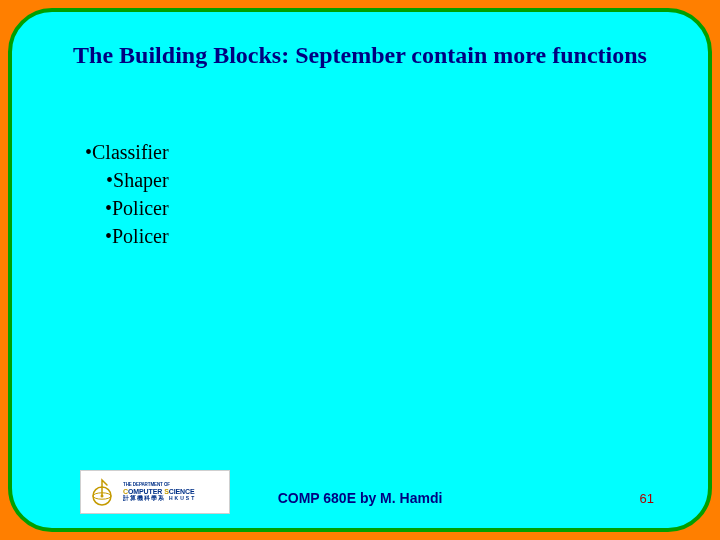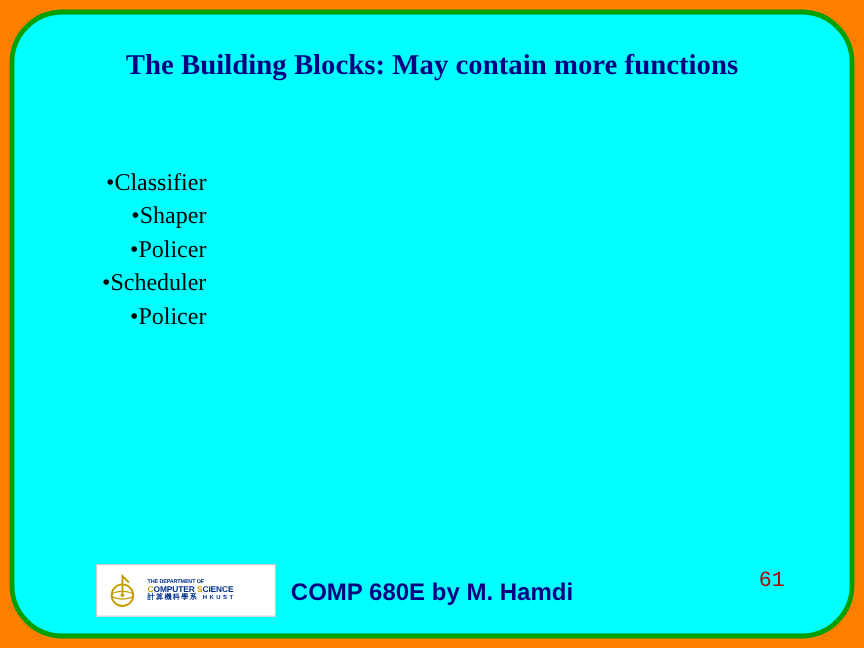--- a/index.html
+++ b/index.html
@@ -65,31 +65,31 @@
     left: 0;
     right: 0;
   }
   .footer-center {
     position: absolute;
     left: 0;
     right: 0;
     bottom: 0;
     text-align: center;
     font-family: "Comic Sans MS", "Comic Sans", cursive, sans-serif;
-    font-size: 20px;
+    font-size: 14px;
     font-weight: bold;
     color: #000080;
   }
   .footer-right {
     position: absolute;
     right: 54px;
-    bottom: 12px;
-    font-size: 18px;
+    bottom: 0;
+    font-size: 13px;
     color: #b00000;
-    font-family: Liberation Mono, monospace;
+    font-family: Liberation Sans, sans-serif;
   }
   .logo {
     position: absolute;
     left: 68px;
     bottom: 14px;
     width: 150px;
     height: 44px;
     background: #fff;
     border: 1px solid #cfcfcf;
     box-sizing: border-box;
@@ -140,28 +140,27 @@
     font-size: 6px;
     margin-right: 4px;
   }
 </style>
 </head>
 <body>
 
 <div class="slide">
   <div class="inner">
 
-    <div class="title">The Building Blocks: May contain more functions</div>
+    <div class="title">The Building Blocks: September contain more functions</div>
 
     <div class="bullets">
       <ul>
         <li>Classifier</li>
         <li>Shaper</li>
         <li>Policer</li>
-        <li>Scheduler</li>
         <li>Policer</li>
       </ul>
     </div>
 
     <div class="logo">
       <div class="logo-emblem">
         <svg viewBox="0 0 30 32">
 
           <circle cx="15" cy="20" r="9" fill="none" stroke="#c49a00" stroke-width="1.5"></circle>
           <ellipse cx="15" cy="20" rx="9" ry="3.2" fill="none" stroke="#c49a00" stroke-width="1"></ellipse>

